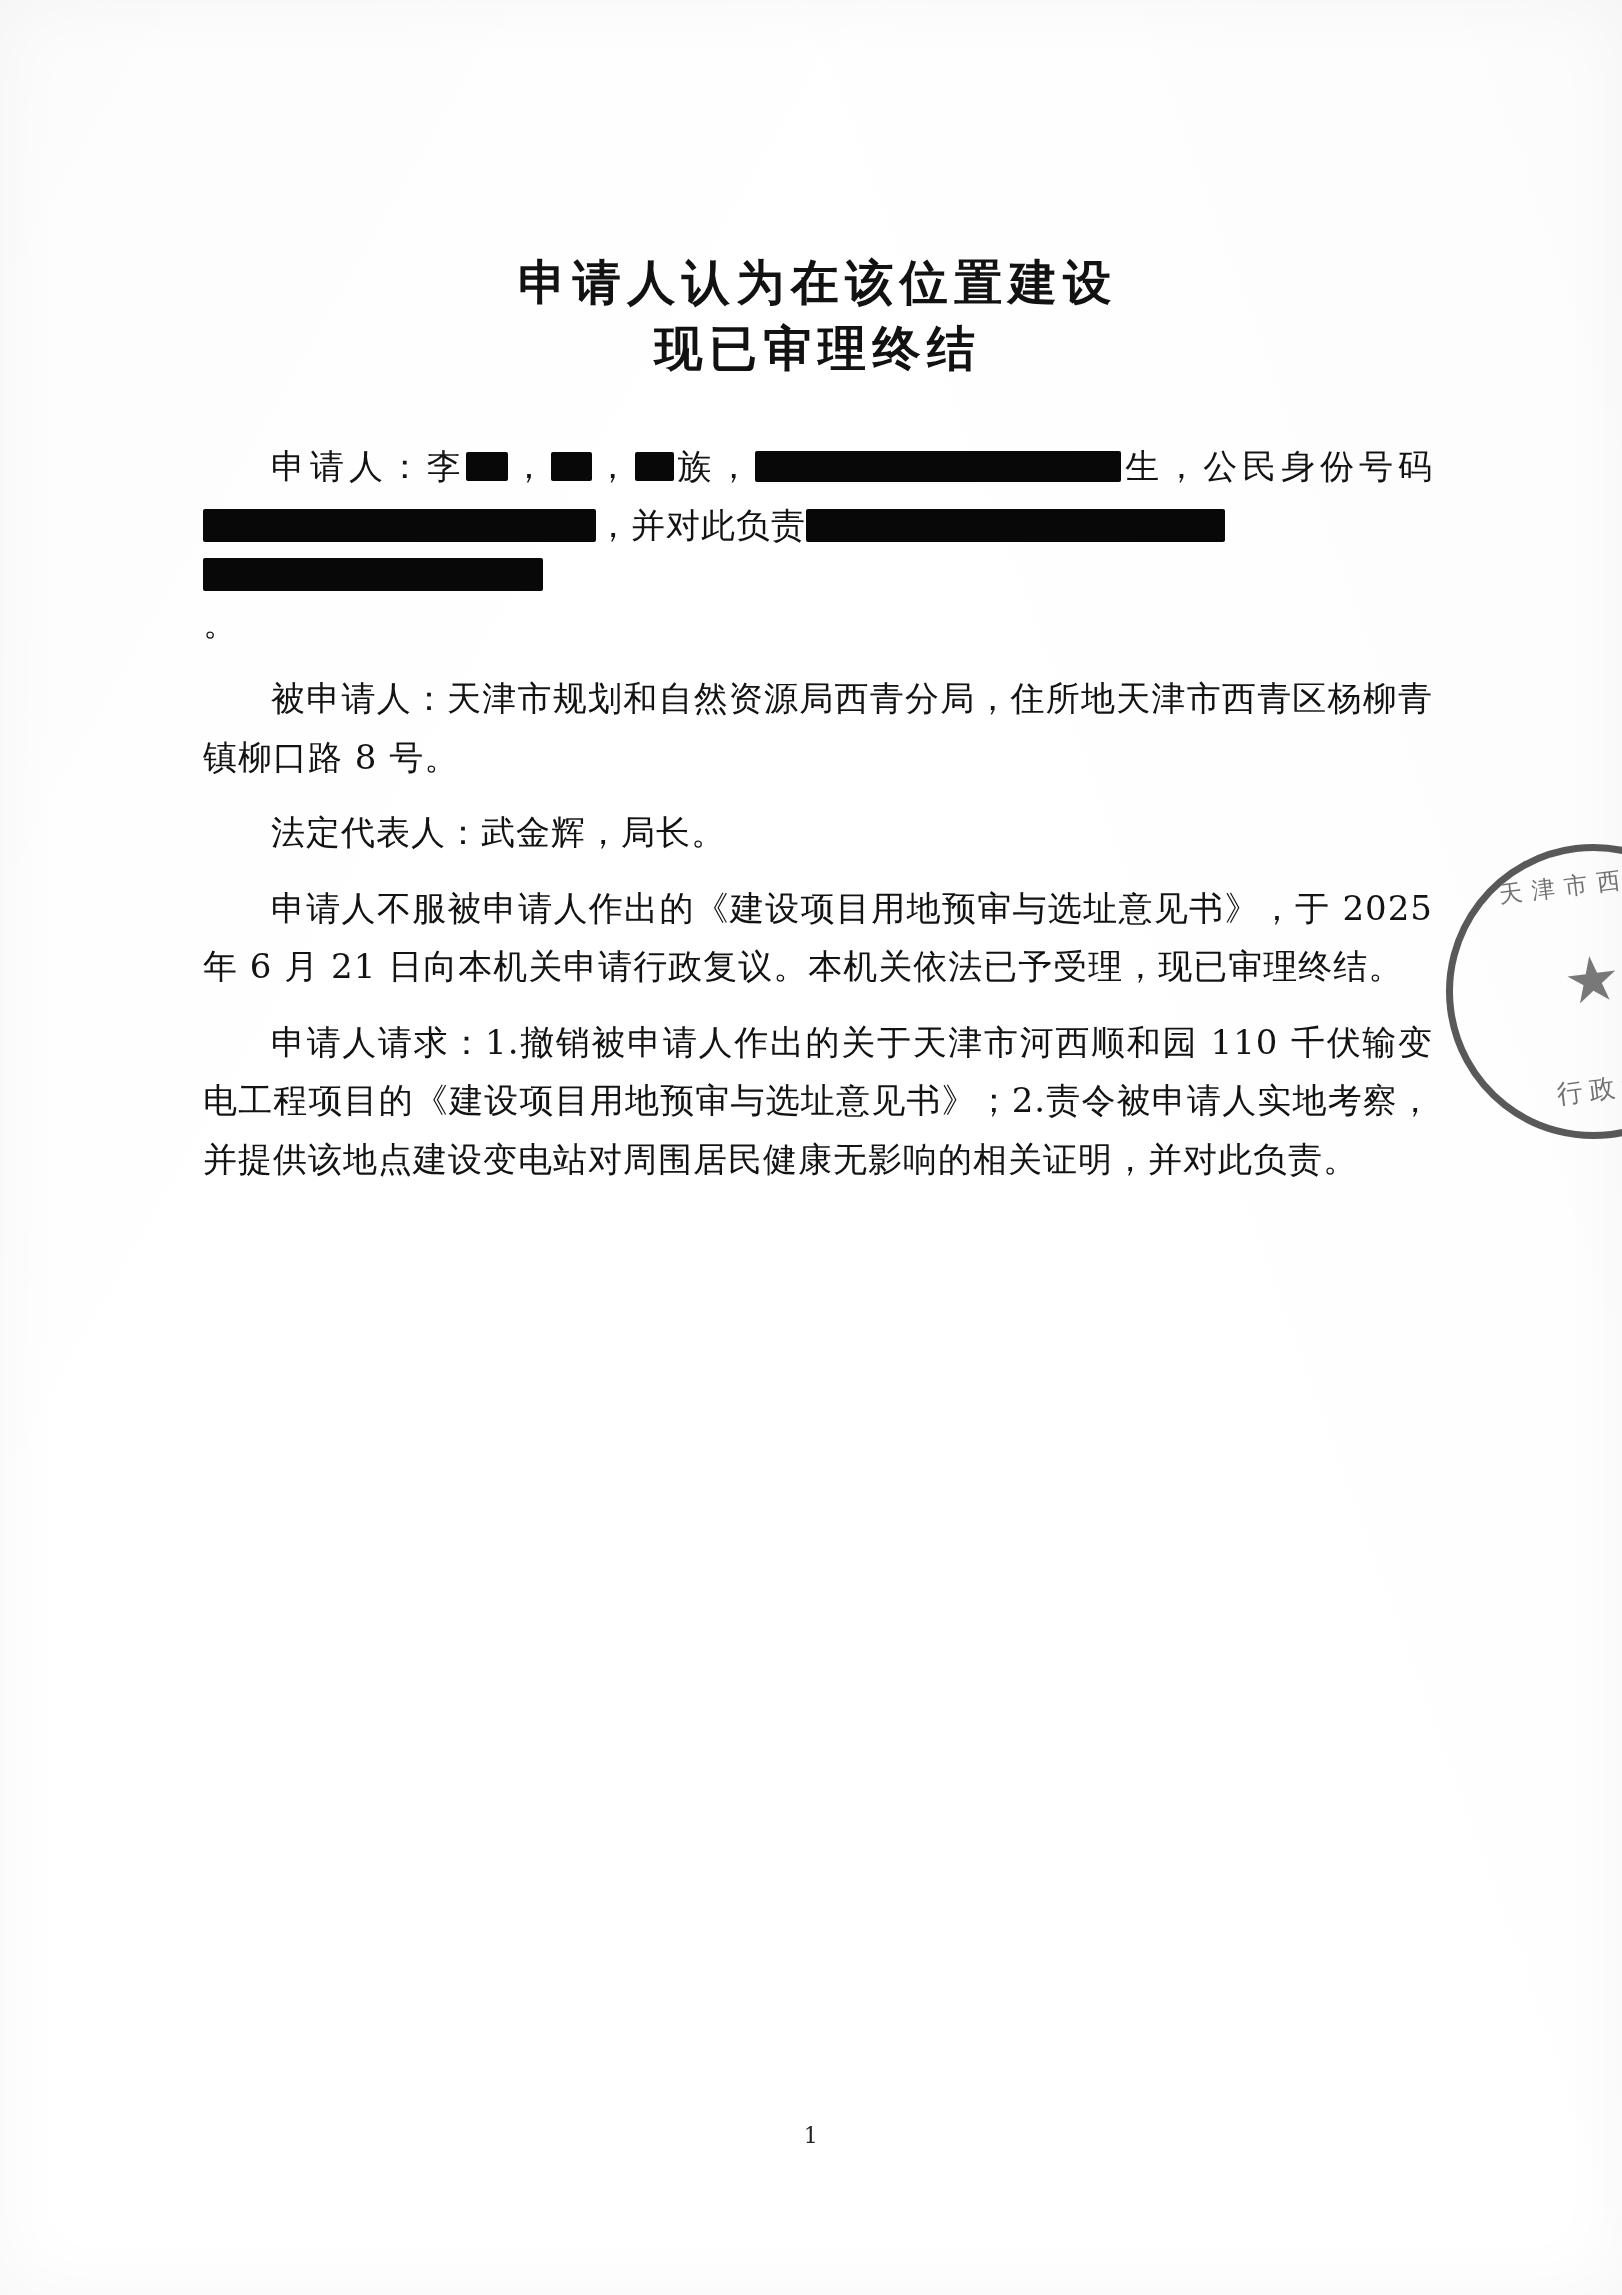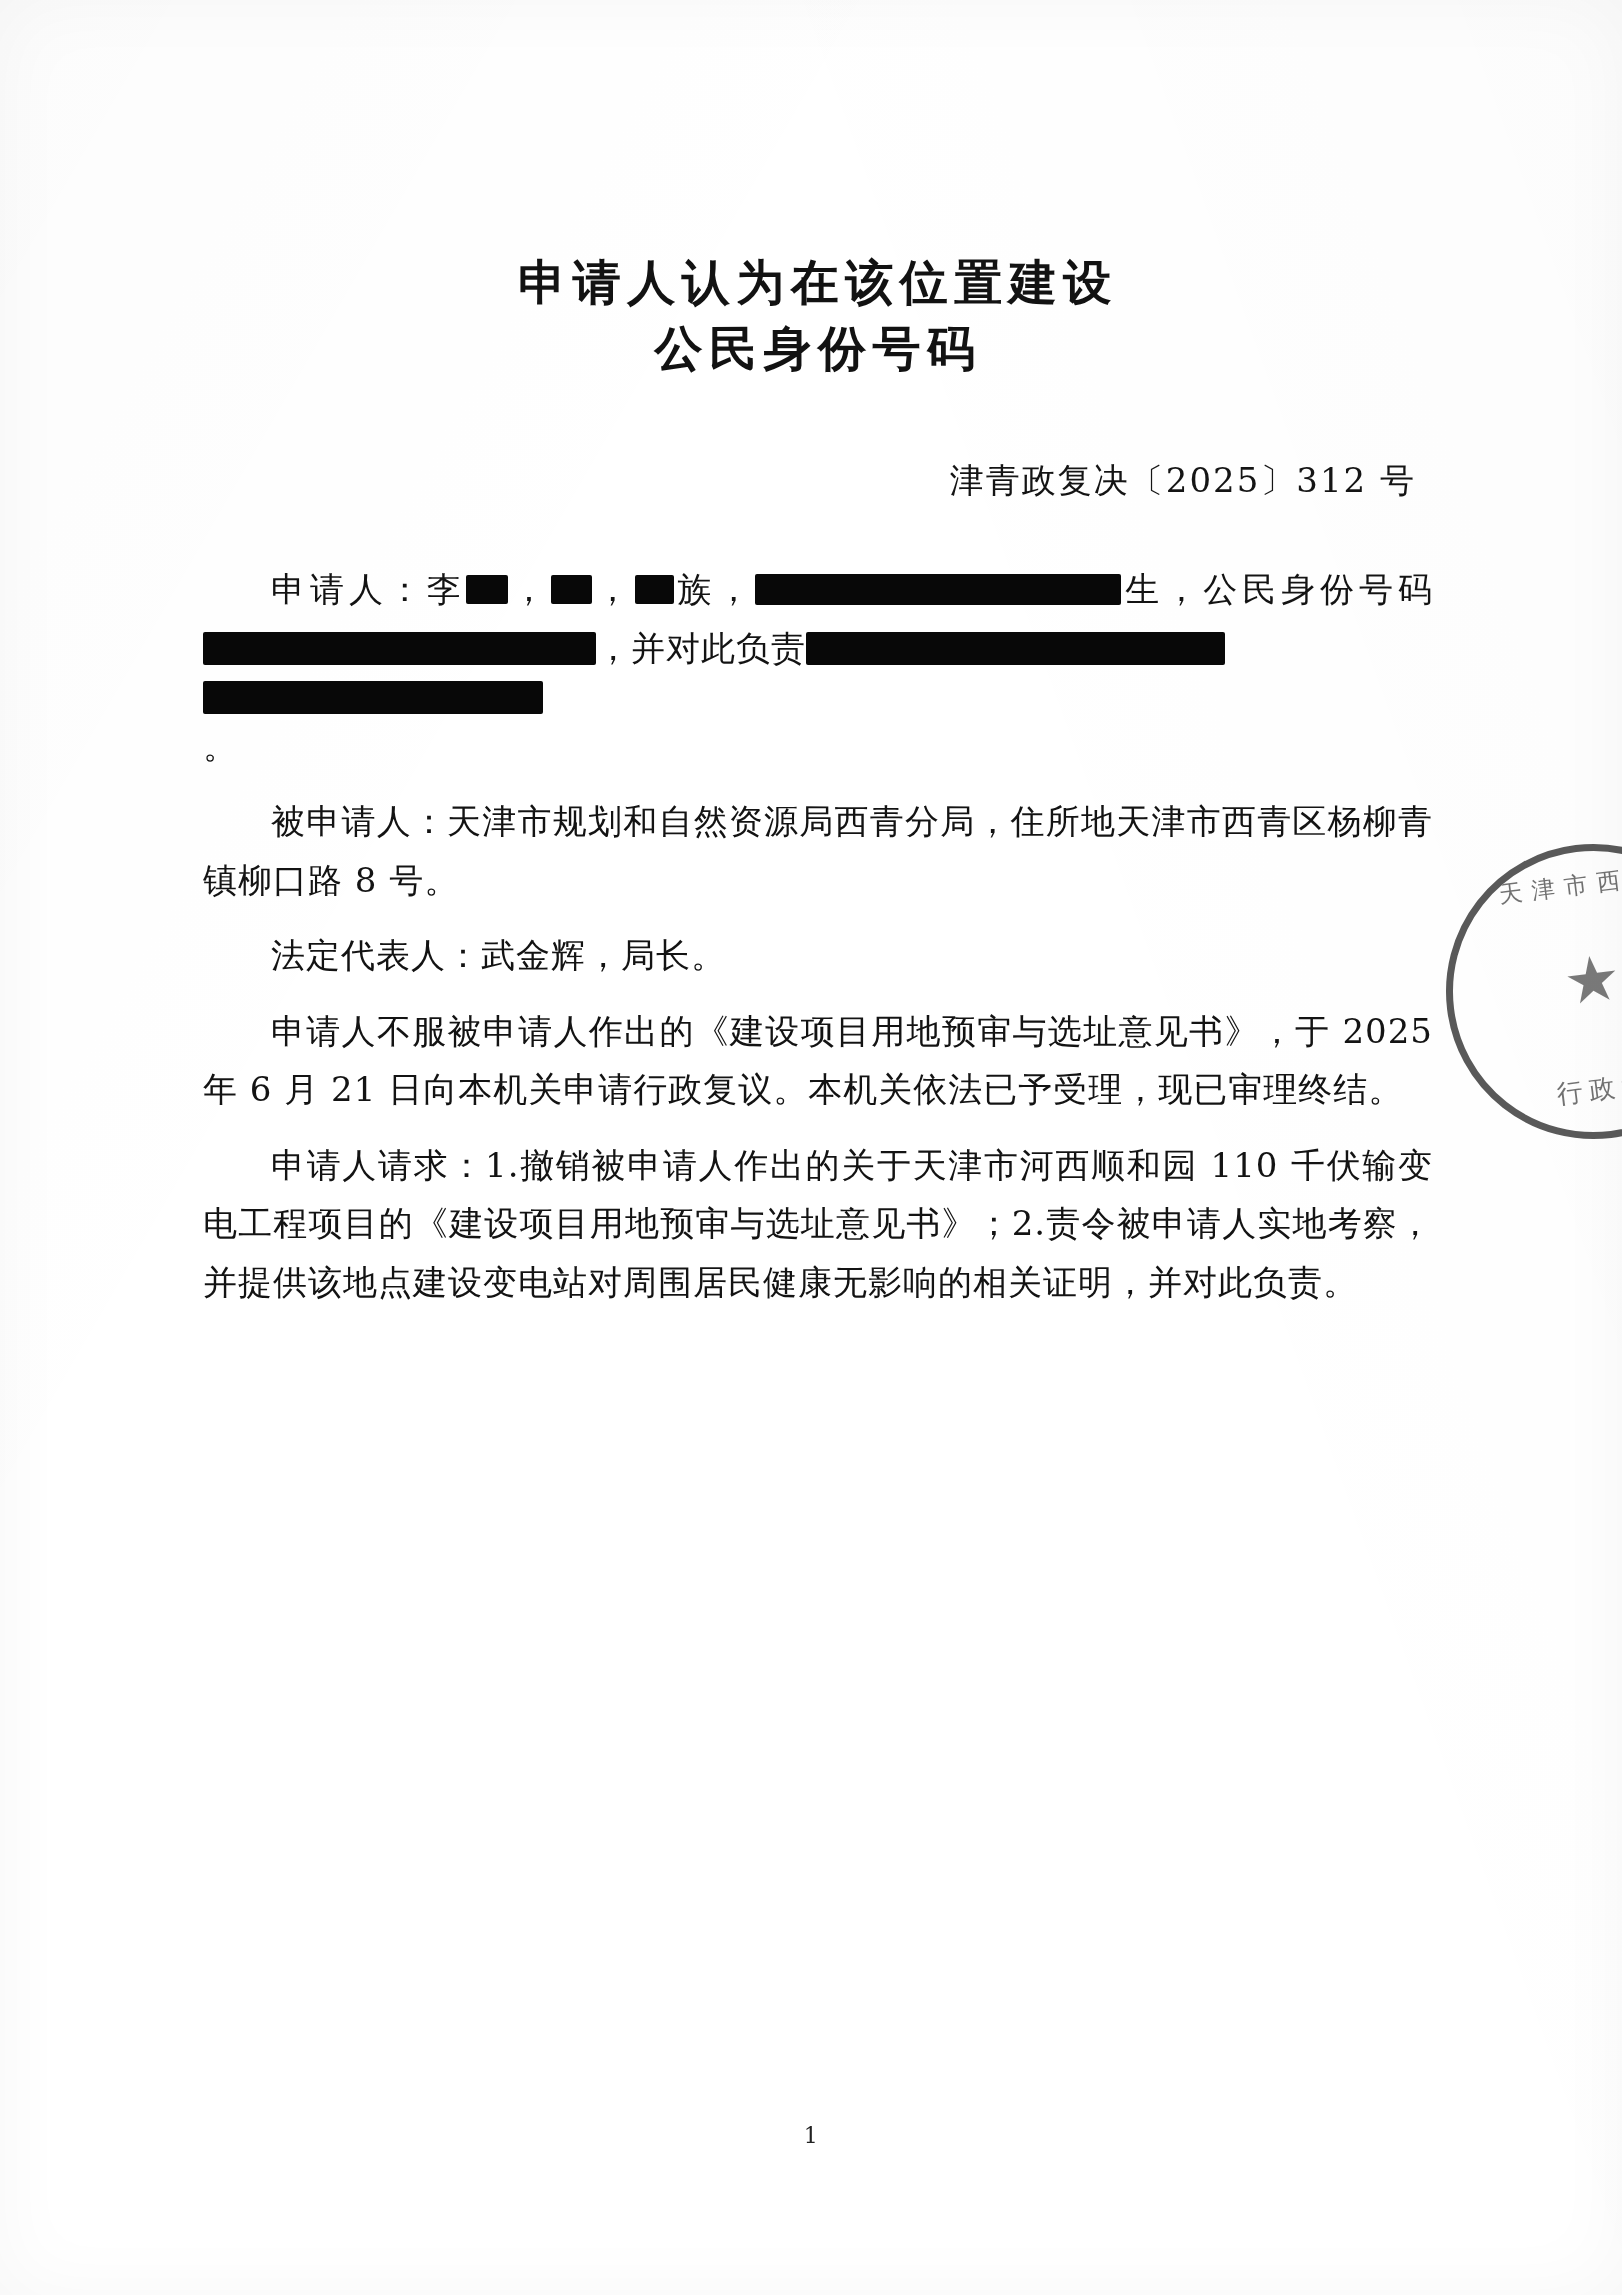--- a/index.html
+++ b/index.html
@@ -169,24 +169,23 @@
 </head>
 <body>
 
 <div class="page">
   <div class="scan-tint"></div>
 
   <div class="doc-body">
 
     <div class="title-block">
       <div class="title-line">申请人认为在该位置建设</div>
-      <div class="title-line">公民身份号码</div>
+      <div class="title-line">现已审理终结</div>
     </div>
 
-    <div class="doc-number">津青政复决〔2025〕312 号</div>
 
     <div class="para indent first-para">
       <span>申请人：李</span><span class="redact r-name"></span><span>，</span><span class="redact r-sex"></span><span>，</span><span class="redact r-ethn"></span><span>族，</span><span class="redact r-birth"></span><span>生，公民身份号码</span><span class="redact r-idno"></span><span>，并对此负责</span><span class="redact r-addr1"></span><span class="line-wrap"><span class="redact r-block"></span><span>。</span></span>
     </div>
 
     <div class="para indent">被申请人：天津市规划和自然资源局西青分局，住所地天津市西青区杨柳青镇柳口路 8 号。</div>
 
     <div class="para indent">法定代表人：武金辉，局长。</div>
 
     <div class="para indent">申请人不服被申请人作出的《建设项目用地预审与选址意见书》，于 2025 年 6 月 21 日向本机关申请行政复议。本机关依法已予受理，现已审理终结。</div>

